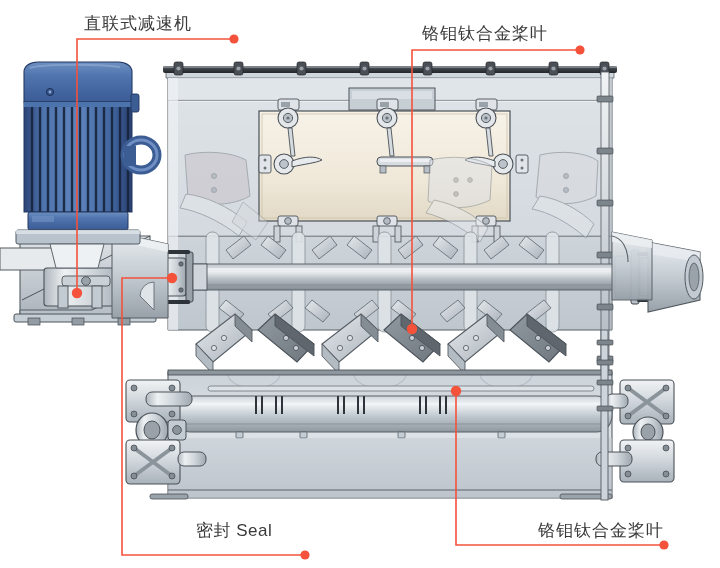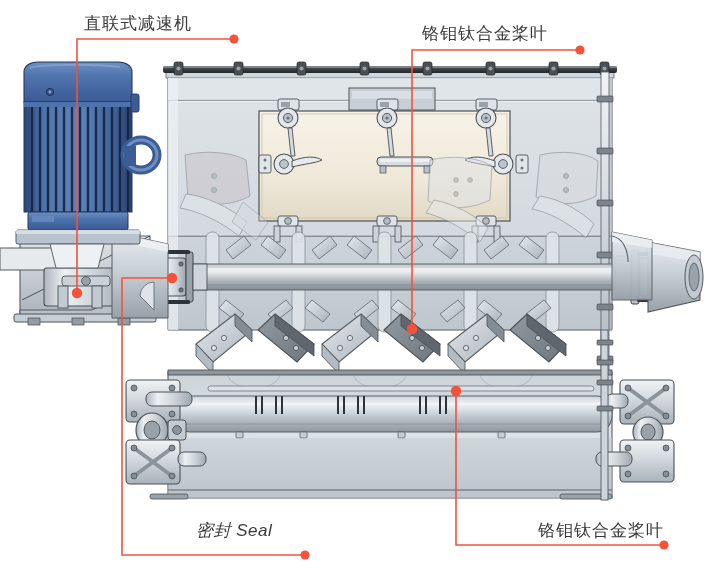--- a/index.html
+++ b/index.html
@@ -11,21 +11,21 @@
   #stage{position:absolute;left:0;top:0;width:720px;height:568px;background:#fff;}
   svg.layer{position:absolute;left:0;top:0;width:720px;height:568px;}
   .lbl{
     position:absolute;
     font-size:17px;
     color:#3a3a3a;
     letter-spacing:1px;
     white-space:nowrap;
     font-family:"Liberation Sans","DejaVu Sans",sans-serif;
   }
-  .lbl-en{letter-spacing:0.5px;font-style:italic;}
+  .lbl-en{letter-spacing:0.5px;}
 </style>
 </head>
 <body>
 
 <div id="stage">
 
   <svg class="layer" viewBox="0 0 720 568" xmlns="http://www.w3.org/2000/svg">
     <defs>
       <linearGradient id="gBlueTop" x1="0" y1="0" x2="0" y2="1">
         <stop offset="0" stop-color="#6e8fc0"></stop>

